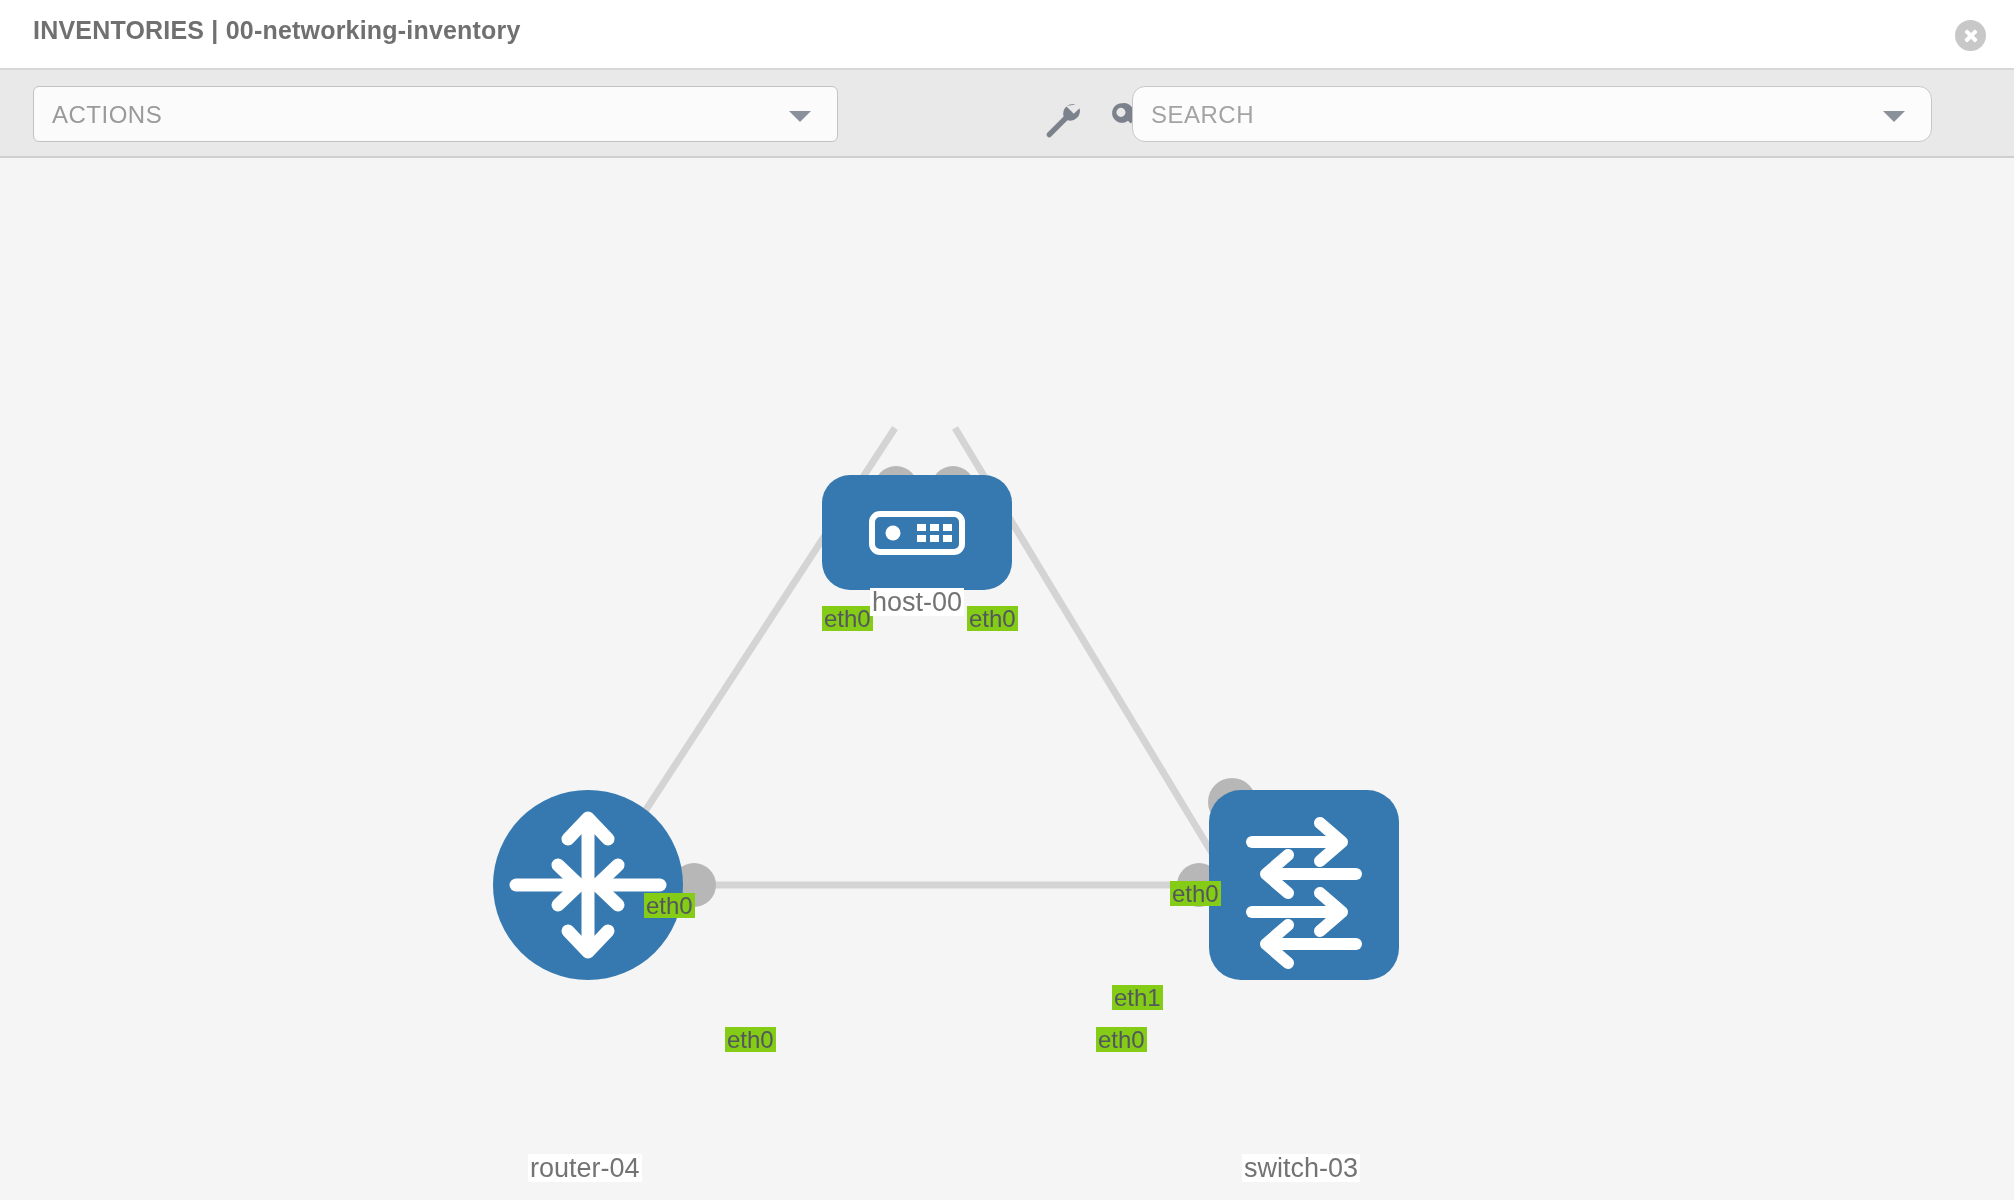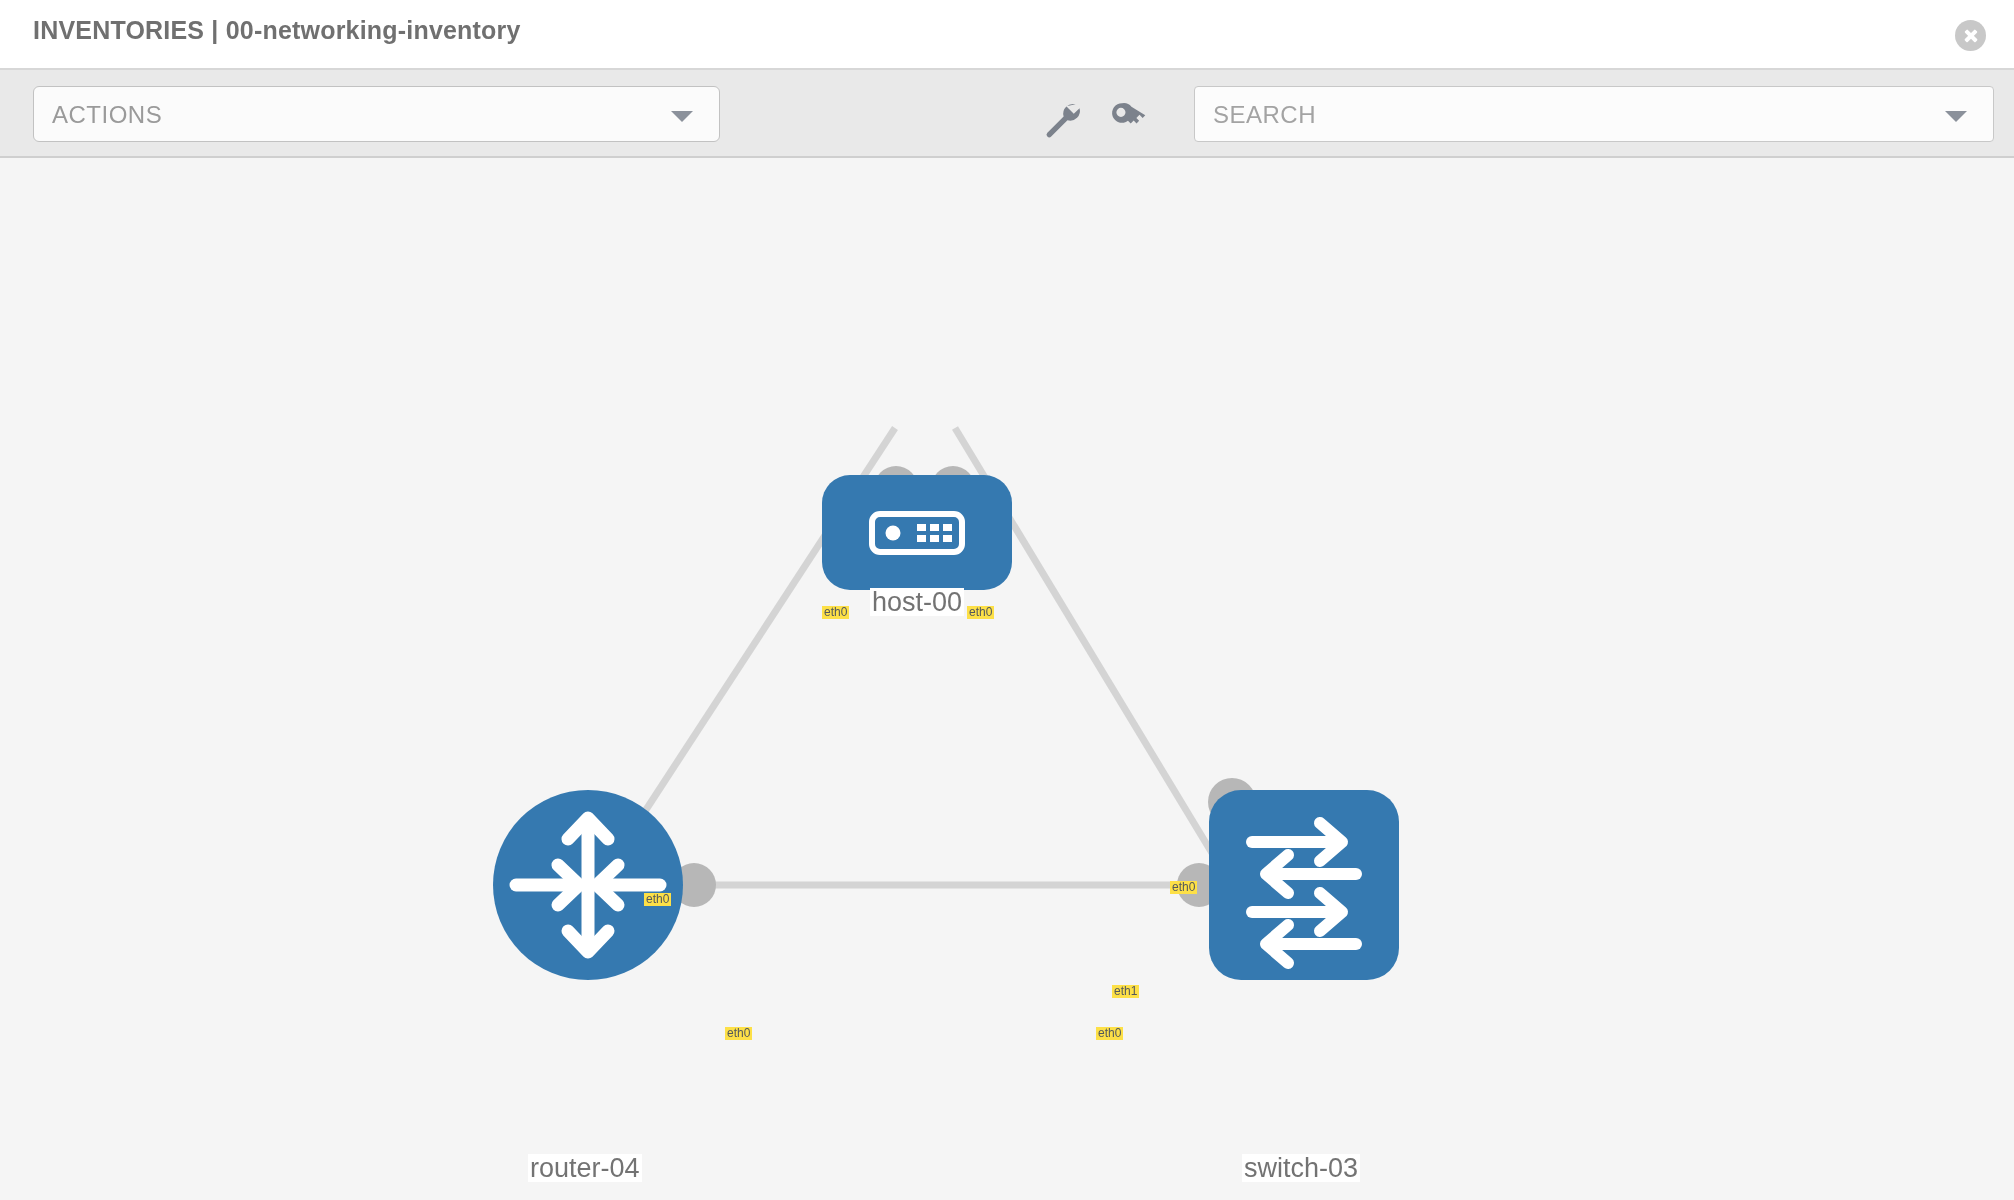--- a/index.html
+++ b/index.html
@@ -68,21 +68,21 @@
     top: 70px; left: 0;
     width: 2014px;
     height: 88px;
     background: #e9e9e9;
     border-bottom: 2px solid #cfcfcf;
   }
   .actions-select {
     position: absolute;
     left: 33px;
     top: 16px;
-    width: 687px;
+    width: 805px;
     height: 56px;
     background: #fbfbfb;
     border: 1px solid #c2c2c2;
     border-radius: 6px;
   }
   .actions-label {
     position: absolute;
     left: 18px;
     top: 14px;
     font-size: 24px;
@@ -104,27 +104,27 @@
     width: 42px;
     height: 42px;
     cursor: pointer;
   }
   .tool-icon svg { display: block; }
   .icon-wrench { left: 1040px; }
   .icon-key    { left: 1108px; }
 
   .search-field {
     position: absolute;
-    left: 1194px;
+    left: 1132px;
     top: 16px;
     width: 800px;
     height: 56px;
     background: #fcfcfc;
     border: 1px solid #c8c8c8;
-    border-radius: 4px;
+    border-radius: 13px;
   }
   .search-label {
     position: absolute;
     left: 18px;
     top: 14px;
     font-size: 24px;
     color: #a3a3a3;
     letter-spacing: 0.5px;
   }
 
@@ -149,23 +149,23 @@
     position: absolute;
     font-size: 27px;
     color: #737373;
     background: #ffffff;
     white-space: nowrap;
     padding: 0 2px;
     line-height: 1.05;
   }
   .iface-label {
     position: absolute;
-    font-size: 12px;
+    font-size: 24px;
     color: #53585c;
-    background: #fde047;
+    background: #84cc16;
     white-space: nowrap;
     padding: 0 2px;
     line-height: 1.05;
   }
 </style>
 </head>
 <body>
 
 <div id="app">
 

